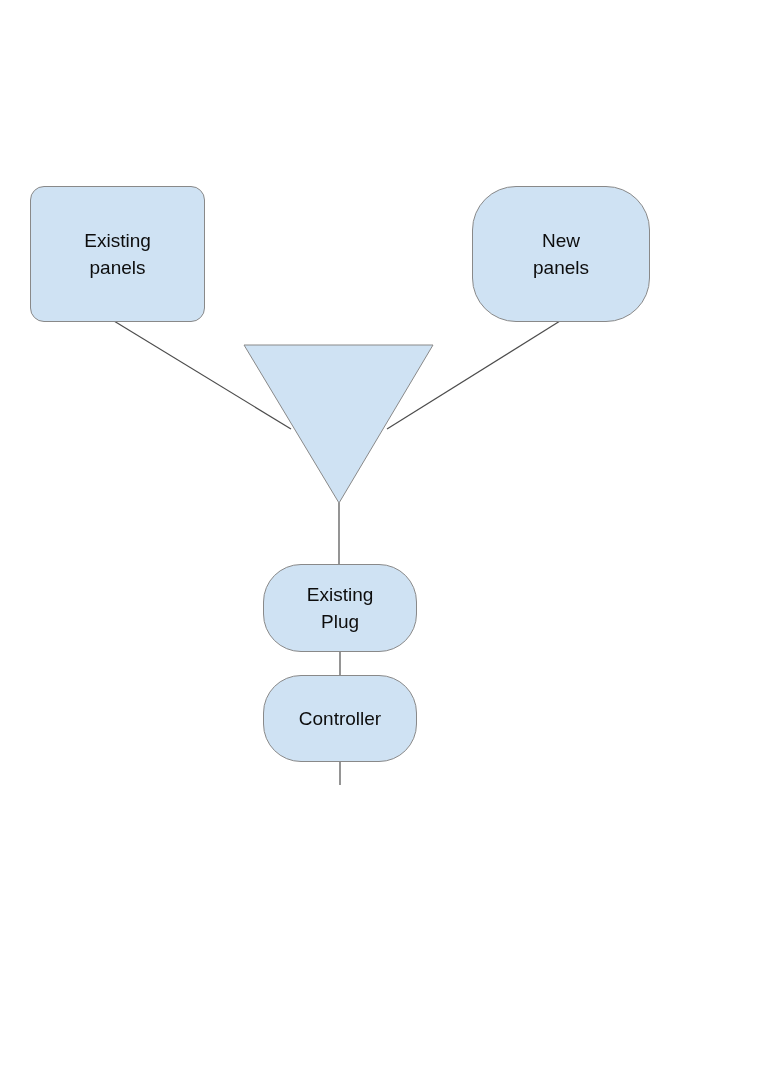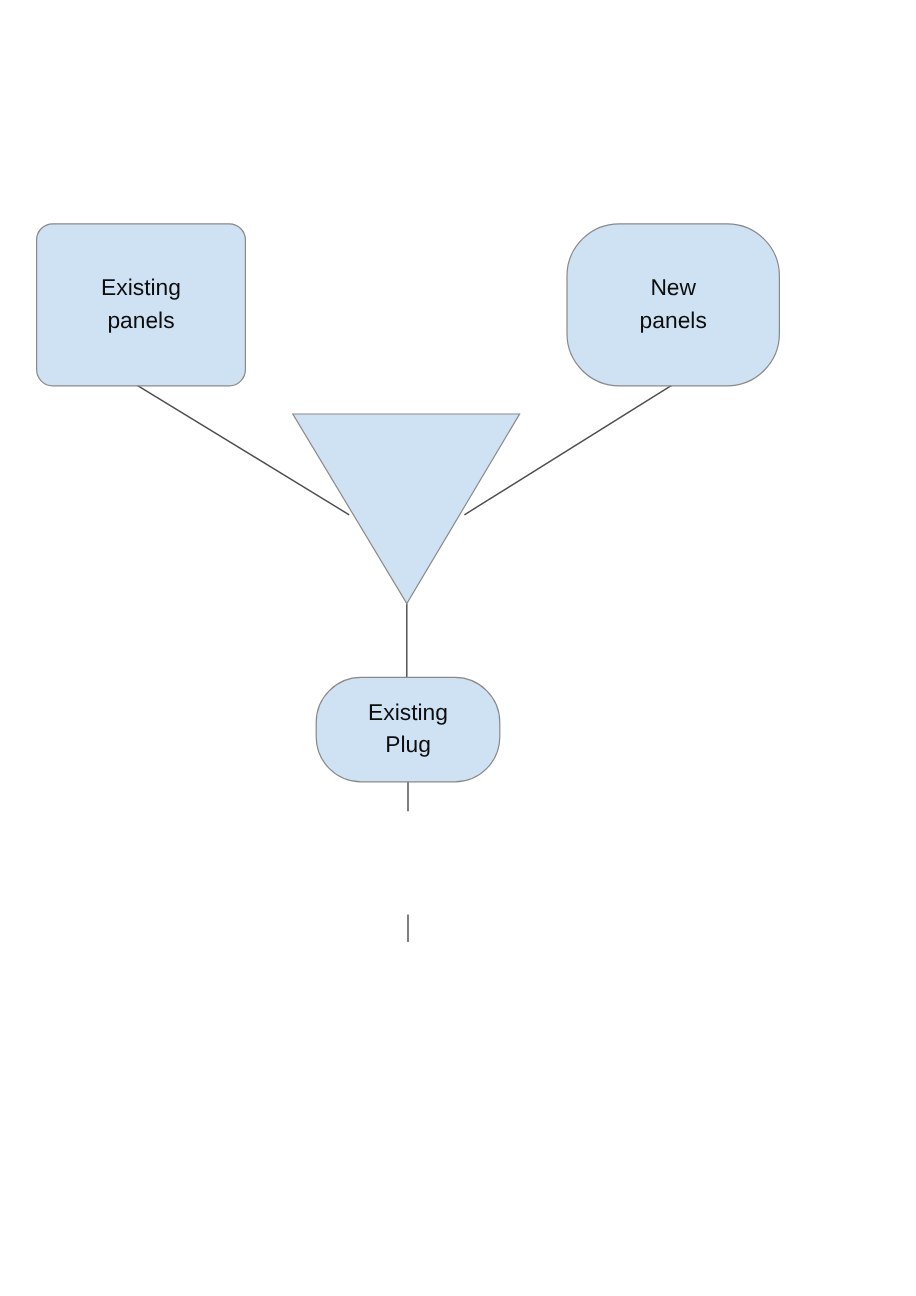--- a/index.html
+++ b/index.html
@@ -74,15 +74,18 @@
     <span class="label">New
 panels</span>
   </div>
 
 
   <div class="node node-anderson">
     <span class="label">Existing
 Plug</span>
   </div>
 
+  <div class="node node-controller">
+    <span class="label">Controller</span>
+  </div>
 
 
 </div>
 
 </body></html>

